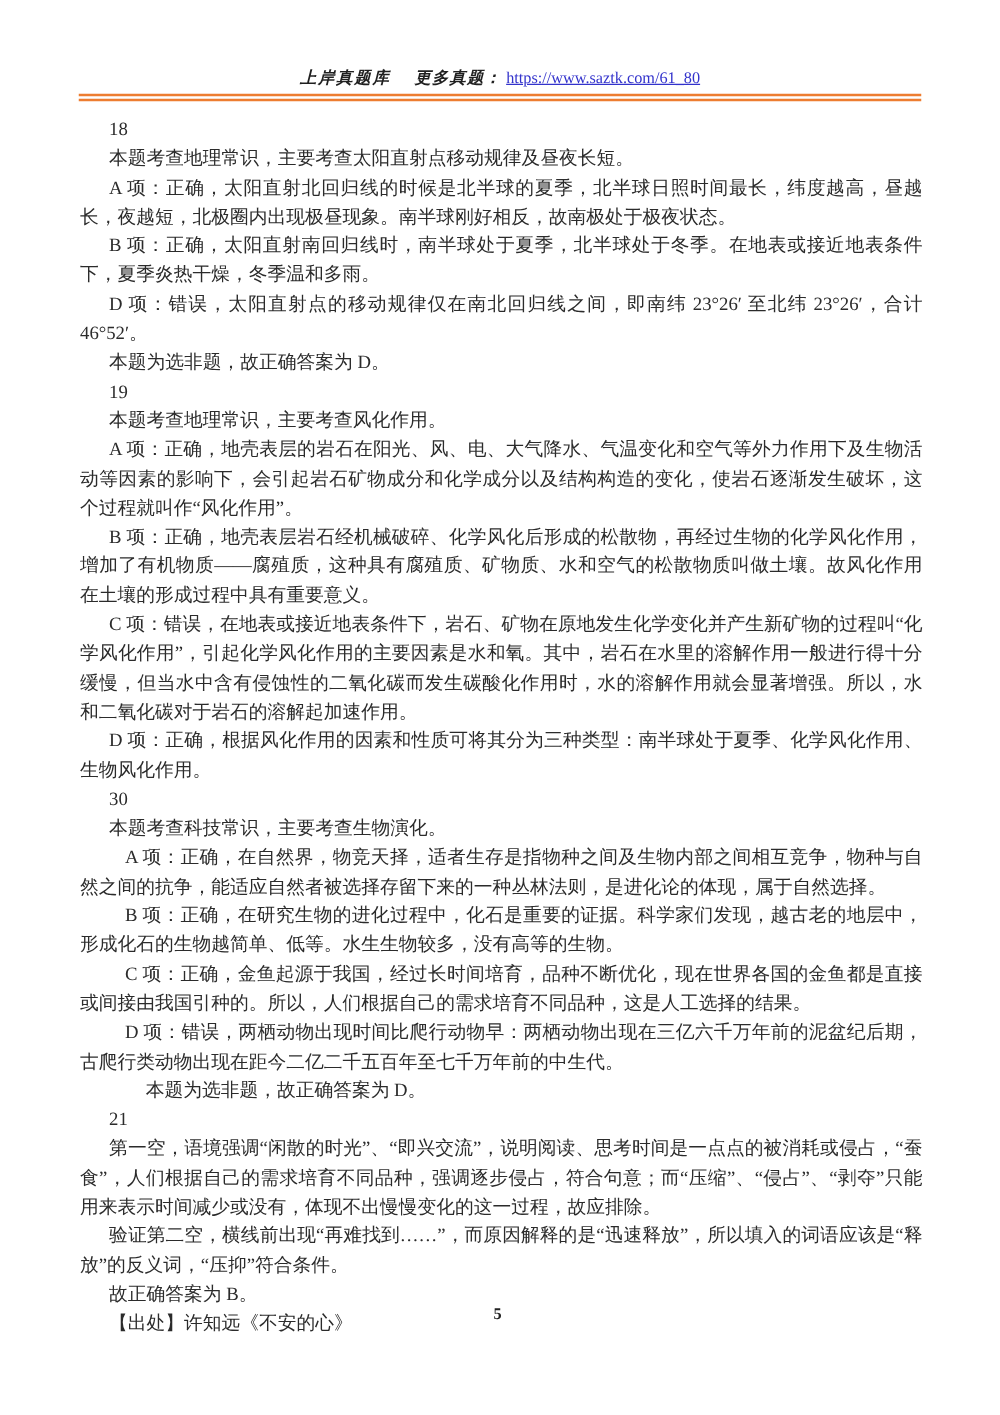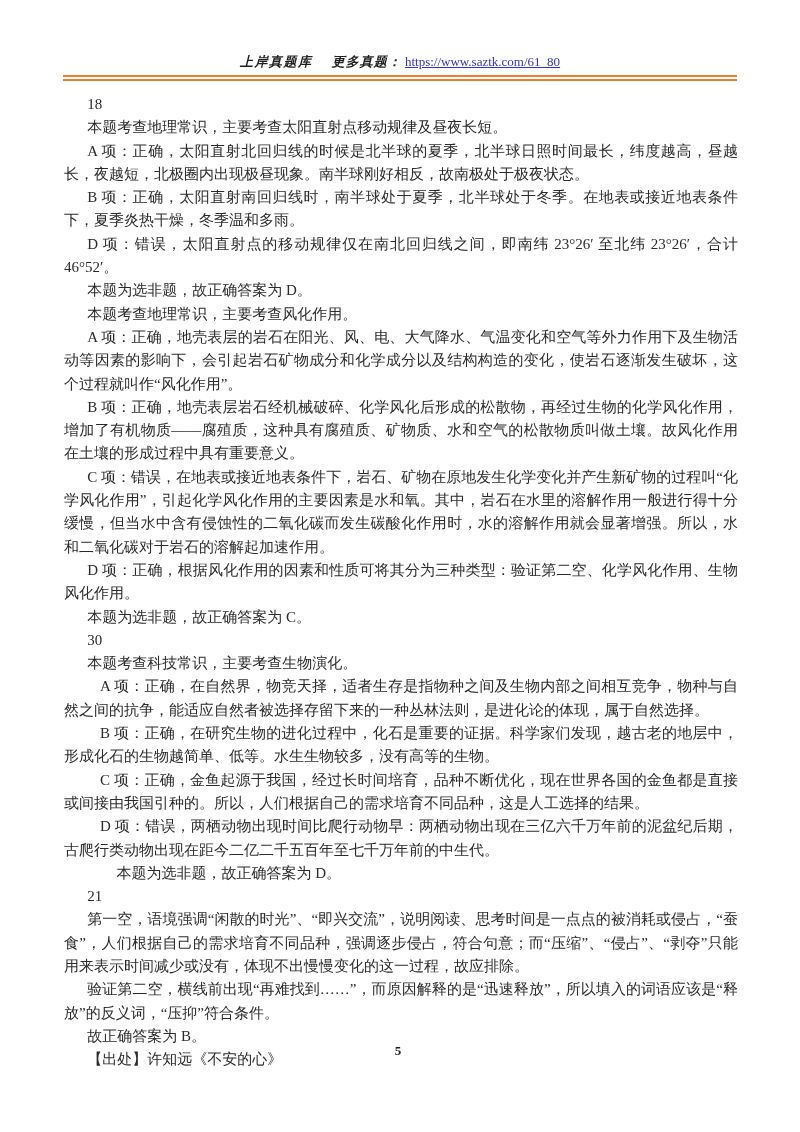--- a/index.html
+++ b/index.html
@@ -73,26 +73,26 @@
 
   <div class="content">
 
     <p class="para">18</p>
     <p class="para">本题考查地理常识，主要考查太阳直射点移动规律及昼夜长短。</p>
     <p class="para">A 项：正确，太阳直射北回归线的时候是北半球的夏季，北半球日照时间最长，纬度越高，昼越长，夜越短，北极圈内出现极昼现象。南半球刚好相反，故南极处于极夜状态。</p>
     <p class="para">B 项：正确，太阳直射南回归线时，南半球处于夏季，北半球处于冬季。在地表或接近地表条件下，夏季炎热干燥，冬季温和多雨。</p>
     <p class="para">D 项：错误，太阳直射点的移动规律仅在南北回归线之间，即南纬 23°26′ 至北纬 23°26′，合计 46°52′。</p>
     <p class="para">本题为选非题，故正确答案为 D。</p>
 
+    <p class="para">19</p>
     <p class="para">本题考查地理常识，主要考查风化作用。</p>
     <p class="para">A 项：正确，地壳表层的岩石在阳光、风、电、大气降水、气温变化和空气等外力作用下及生物活动等因素的影响下，会引起岩石矿物成分和化学成分以及结构构造的变化，使岩石逐渐发生破坏，这个过程就叫作“风化作用”。</p>
     <p class="para">B 项：正确，地壳表层岩石经机械破碎、化学风化后形成的松散物，再经过生物的化学风化作用，增加了有机物质——腐殖质，这种具有腐殖质、矿物质、水和空气的松散物质叫做土壤。故风化作用在土壤的形成过程中具有重要意义。</p>
     <p class="para">C 项：错误，在地表或接近地表条件下，岩石、矿物在原地发生化学变化并产生新矿物的过程叫“化学风化作用”，引起化学风化作用的主要因素是水和氧。其中，岩石在水里的溶解作用一般进行得十分缓慢，但当水中含有侵蚀性的二氧化碳而发生碳酸化作用时，水的溶解作用就会显著增强。所以，水和二氧化碳对于岩石的溶解起加速作用。</p>
-    <p class="para">D 项：正确，根据风化作用的因素和性质可将其分为三种类型：验证第二空、化学风化作用、生物风化作用。</p>
-    <p class="para">本题为选非题，故正确答案为 C。</p>
+    <p class="para">D 项：正确，根据风化作用的因素和性质可将其分为三种类型：南半球处于夏季、化学风化作用、生物风化作用。</p>
 
     <p class="para">30</p>
     <p class="para">本题考查科技常识，主要考查生物演化。</p>
     <p class="para ind-b">A 项：正确，在自然界，物竞天择，适者生存是指物种之间及生物内部之间相互竞争，物种与自然之间的抗争，能适应自然者被选择存留下来的一种丛林法则，是进化论的体现，属于自然选择。</p>
     <p class="para ind-b">B 项：正确，在研究生物的进化过程中，化石是重要的证据。科学家们发现，越古老的地层中，形成化石的生物越简单、低等。水生生物较多，没有高等的生物。</p>
     <p class="para ind-b">C 项：正确，金鱼起源于我国，经过长时间培育，品种不断优化，现在世界各国的金鱼都是直接或间接由我国引种的。所以，人们根据自己的需求培育不同品种，这是人工选择的结果。</p>
     <p class="para ind-b">D 项：错误，两栖动物出现时间比爬行动物早：两栖动物出现在三亿六千万年前的泥盆纪后期，古爬行类动物出现在距今二亿二千五百年至七千万年前的中生代。</p>
     <p class="para ind-c">本题为选非题，故正确答案为 D。</p>
 
     <p class="para">21</p>

